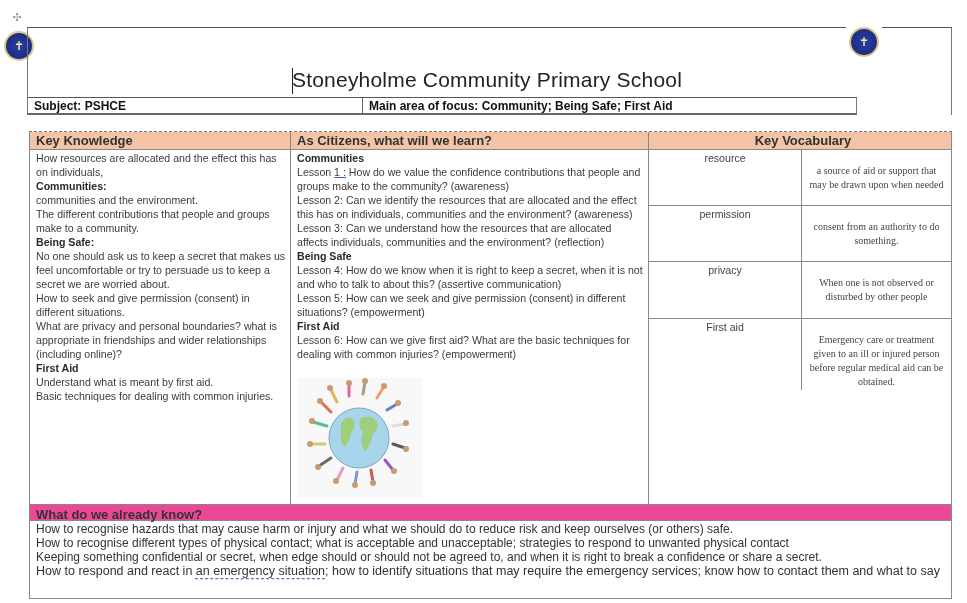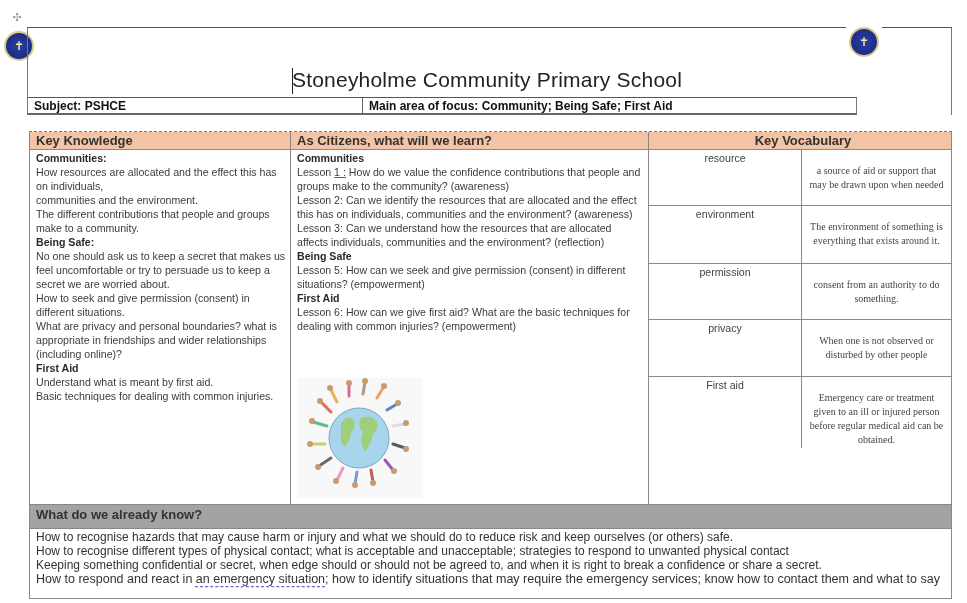--- a/index.html
+++ b/index.html
@@ -85,21 +85,21 @@
     .globe-wrap {
       position: absolute; left: 6px; top: 246px; width: 126px; height: 120px;
       background: #f8f8f8;
     }
 
     .know-box {
       position: absolute; left: 29px; top: 505px; width: 923px; height: 94px;
       border: 1px solid #888; box-sizing: border-box; border-top: none;
     }
     .know-hdr {
-      background: #a3a3a3; height: 24px; line-height: 19px;
+      background: #ec4899; height: 16px; line-height: 19px;
       font-size: 13px; font-weight: bold; color: #333; padding-left: 6px;
       border-bottom: 1px solid #888; box-sizing: border-box;
       font-family: "Liberation Sans", "DejaVu Sans", sans-serif;
     }
     .know-body { padding: 1px 6px; font-family: "Liberation Sans", "DejaVu Sans", sans-serif; }
     .know-small { font-size: 12px; line-height: 14px; color: #333; display: block; }
     .know-large { font-size: 12.5px; line-height: 15px; color: #333; display: block; }
     .spell { text-decoration: underline dashed #6a6ad8; text-underline-offset: 3px; }
     .lesson-num { text-decoration: underline; text-decoration-color: #3a5ad8; }
   </style>
@@ -124,42 +124,43 @@
 <div class="subject-row">
   <div class="cell c1">Subject: PSHCE</div>
   <div class="cell c2">Main area of focus: Community; Being Safe; First Aid</div>
 </div>
 
 <div class="main-table">
 
   <div class="col col-kk">
     <div class="hdr">Key Knowledge</div>
     <div class="body-text">
+      <span class="line">How resources are allocated and the effect this has on individuals,</span>
       <span class="line bold">Communities:</span>
-      <span class="line">How resources are allocated and the effect this has on individuals,</span>
       <span class="line">communities and the environment.</span>
       <span class="line">The different contributions that people and groups make to a community.</span>
       <span class="line bold">Being Safe:</span>
       <span class="line">No one should ask us to keep a secret that makes us feel uncomfortable or try to persuade us to keep a secret we are worried about.</span>
       <span class="line">How to seek and give permission (consent) in different situations.</span>
       <span class="line">What are privacy and personal boundaries? what is appropriate in friendships and wider relationships (including online)?</span>
       <span class="line bold">First Aid</span>
       <span class="line">Understand what is meant by first aid.</span>
       <span class="line">Basic techniques for dealing with common injuries.</span>
     </div>
   </div>
 
   <div class="col col-ac">
     <div class="hdr">As Citizens, what will we learn?</div>
     <div class="body-text">
       <span class="line bold">Communities</span>
       <span class="line"><span>Lesson </span><span class="lesson-num">1 :</span><span> How do we value the confidence contributions that people and groups make to the community? (awareness)</span></span>
       <span class="line">Lesson 2: Can we identify the resources that are allocated and the effect this has on individuals, communities and the environment? (awareness)</span>
       <span class="line">Lesson 3: Can we understand how the resources that are allocated affects individuals, communities and the environment? (reflection)</span>
       <span class="line bold">Being Safe</span>
+      <span class="line">Lesson 4: How do we know when it is right to keep a secret, when it is not and who to talk to about this? (assertive communication)</span>
       <span class="line">Lesson 5: How can we seek and give permission (consent) in different situations? (empowerment)</span>
       <span class="line bold">First Aid</span>
       <span class="line">Lesson 6: How can we give first aid? What are the basic techniques for dealing with common injuries? (empowerment)</span>
     </div>
     <div class="globe-wrap">
       <svg width="126" height="120" viewBox="0 0 126 120">
         <circle cx="62" cy="60" r="30" fill="#a8d4ec" stroke="#7aa8c0" stroke-width="1"></circle>
         <path d="M44 45 q6 -8 12 -4 q4 8 -2 14 q-2 10 -6 14 q-6 -6 -4 -14 z" fill="#9fcf7a"></path>
         <path d="M64 40 q10 -4 16 4 q2 8 -4 12 q-2 10 -8 18 q-6 -10 -2 -20 q-6 -6 -2 -14 z" fill="#9fcf7a"></path>
         <g fill="none" stroke-width="3" stroke-linecap="round">
@@ -199,24 +200,20 @@
       </svg>
     </div>
   </div>
 
   <div class="col col-kv">
     <div class="hdr">Key Vocabulary</div>
     <div class="vocab-row" style="height:56px">
       <div class="vocab-term">resource</div>
       <div class="vocab-def">a source of aid or support that may be drawn upon when needed</div>
     </div>
-    <div class="vocab-row" style="height:58px">
-      <div class="vocab-term">environment</div>
-      <div class="vocab-def">The environment of something is everything that exists around it.</div>
-    </div>
     <div class="vocab-row" style="height:56px">
       <div class="vocab-term">permission</div>
       <div class="vocab-def">consent from an authority to do something.</div>
     </div>
     <div class="vocab-row" style="height:57px">
       <div class="vocab-term">privacy</div>
       <div class="vocab-def">When one is not observed or disturbed by other people</div>
     </div>
     <div class="vocab-row" style="height:71px">
       <div class="vocab-term">First aid</div>

